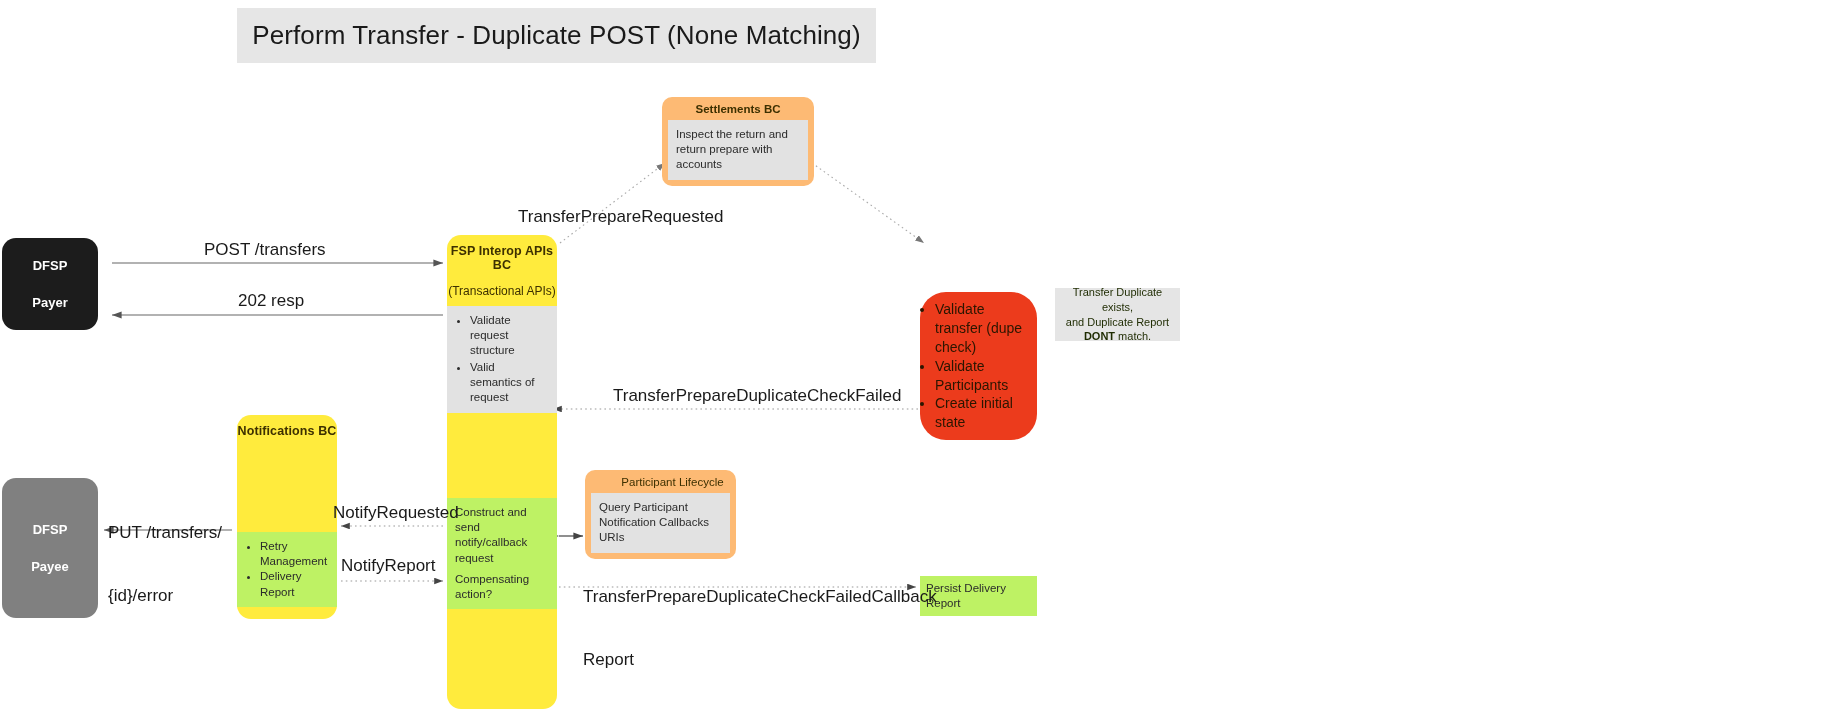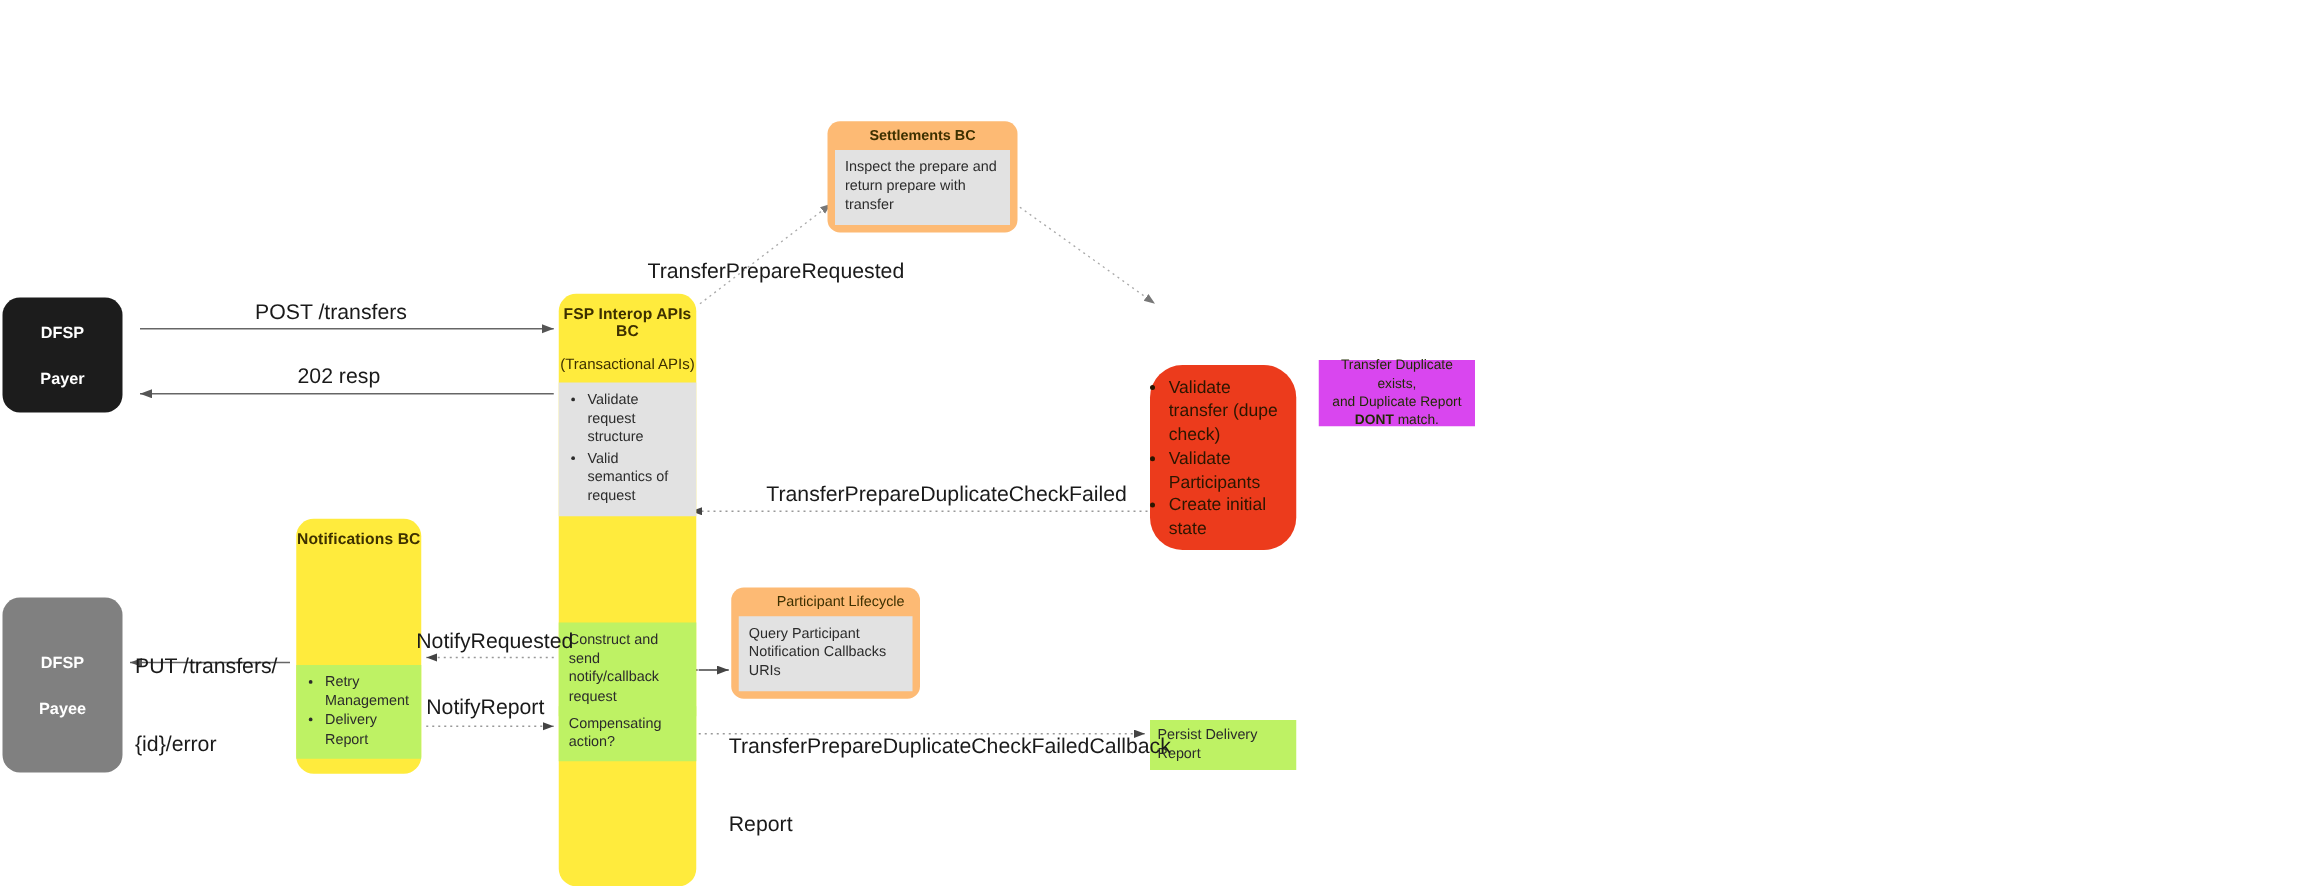--- a/index.html
+++ b/index.html
@@ -113,21 +113,21 @@
     line-height: 1.35;
     border-radius: 26px;
   }
   .alert-red ul { margin: 0; padding-left: 15px; }
 
   
   .callout-green {
     position: absolute;
     left: 1055px; top: 288px;
     width: 125px; height: 53px;
-    background: #d946ef;
+    background: #e5e5e5;
     color: #1e2b00;
     font-size: 11px;
     line-height: 1.35;
     text-align: center;
     display: flex; align-items: center; justify-content: center;
     padding: 2px 4px;
   }
 
   
   .strip {
@@ -146,20 +146,21 @@
     font-size: 17px;
     line-height: 1.22;
     white-space: pre;
   }
 </style>
 </head>
 <body>
 
 <div id="canvas">
 
+  <div class="title-banner">Perform Transfer - Duplicate POST (None Matching)</div>
 
   <svg class="wires" viewBox="0 0 1847 709">
     <defs>
       <marker id="arrowSolid" markerWidth="9" markerHeight="9" refX="8" refY="3" orient="auto">
         <path d="M0,0 L8,3 L0,6 z" fill="#555"></path>
       </marker>
       <marker id="arrowDot" markerWidth="9" markerHeight="9" refX="8" refY="3" orient="auto">
         <path d="M0,0 L8,3 L0,6 z" fill="#777"></path>
       </marker>
       <marker id="arrowThin" markerWidth="9" markerHeight="9" refX="8" refY="3" orient="auto">
@@ -193,21 +194,21 @@
     <span>Payer</span>
   </div>
 
   <div class="actor payee">
     <span>DFSP</span>
     <span>Payee</span>
   </div>
 
   <div class="card settlements">
     <div class="card-title">Settlements BC</div>
-    <div class="note inset">Inspect the prepare and return prepare with transfer</div>
+    <div class="note inset">Inspect the return and return prepare with accounts</div>
   </div>
 
   <div class="lane fsp">
     <div class="lane-title">FSP Interop APIs BC</div>
     <div class="lane-sub">(Transactional APIs)</div>
     <div class="note" style="margin-top:8px;">
       <ul>
         <li>Validate request structure</li>
         <li>Valid semantics of request</li>
       </ul>

